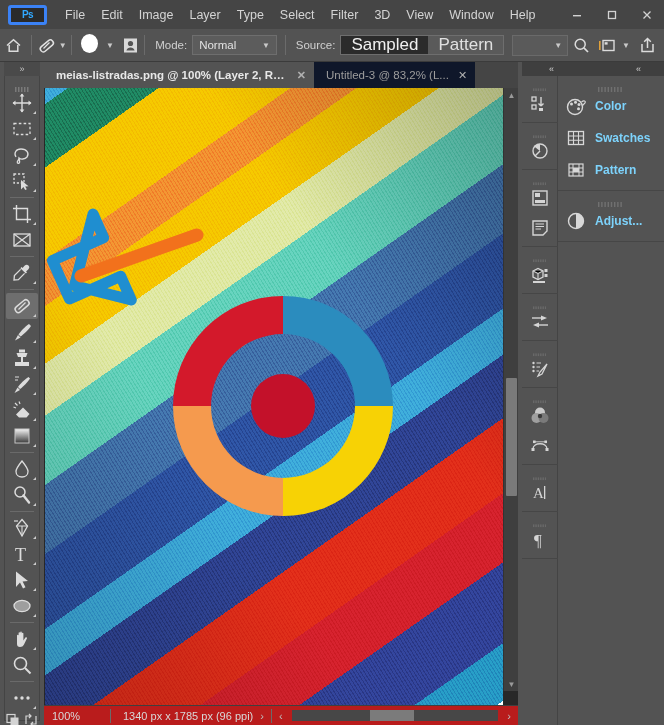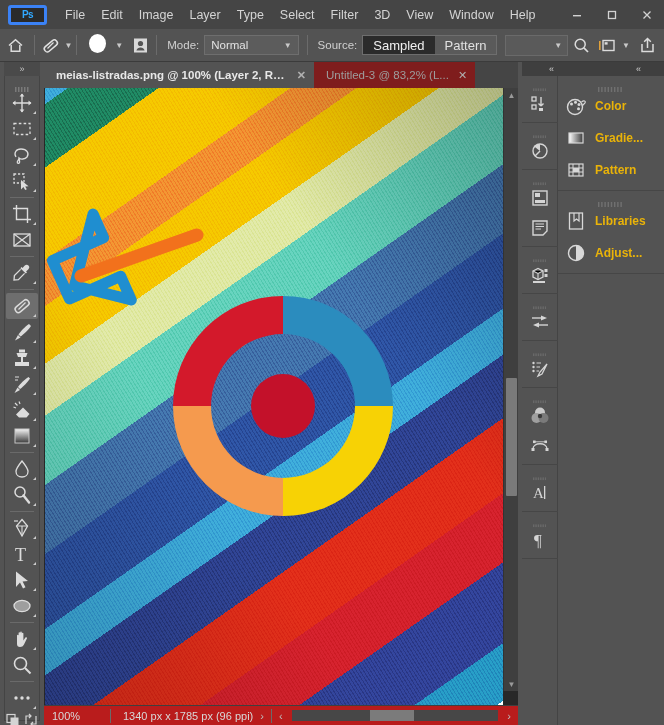--- a/index.html
+++ b/index.html
@@ -61,21 +61,21 @@
   .ob-label { color: #d0d0d0; font-size: 11.5px; margin: 0 5px 0 6px; }
   .ob-select {
     width: 105px; height: 20px; background: #5c5c5c; border: 1px solid #6e6e6e;
     color: #e2e2e2; font-size: 11.5px; display: flex; align-items: center;
     padding-left: 6px; position: relative;
   }
   .ob-select .caret { position: absolute; right: 6px; font-size: 8px; }
   .seg-group { display: flex; border: 1px solid #6e6e6e; height: 20px; }
   .seg {
     padding: 0 10px; height: 18px; display:flex; align-items:center;
-    color: #e0e0e0; font-size: 13px; background: #5a5a5a;
+    color: #e0e0e0; font-size: 17px; background: #5a5a5a;
   }
   .seg.active { background: #2b2b2b; color: #f0f0f0; }
   .ob-empty-field {
     width: 70px; height: 21px; background: #5a5a5a; border: 1px solid #6a6a6a;
     position: relative; margin-left: 8px;
   }
   .ob-empty-field .caret { position:absolute; right:5px; top:5px; }
   .ob-right { margin-left: auto; display: flex; align-items: center; padding-right: 4px; }
   .ob-icon-btn { width: 26px; height: 26px; display:flex; align-items:center; justify-content:center; }
 
@@ -105,21 +105,21 @@
     position: absolute; left: 44px; top: 62px; width: 474px; height: 26px;
     background: #454545; display: flex; align-items: flex-end;
   }
   .collapse-left {
     position: absolute; left: 4px; top: 62px; width: 36px; height: 14px;
     display:flex; align-items:center; justify-content:center;
     color: #c6c6c6; font-size: 9px; background: #4a4a4a; z-index: 5;
   }
   .tab {
     height: 26px; display: flex; align-items: center; padding: 0 8px 0 12px;
-    font-size: 11.5px; color: #9d9d9d; background: #7f1d1d; max-width: 270px;
+    font-size: 11.5px; color: #9d9d9d; background: #0f172a; max-width: 270px;
   }
   .tab.active { background: #535353; color: #e8e8e8; font-weight: bold; }
   .tab .tclose { margin-left: 9px; font-size: 11px; color: #b0b0b0; }
   .tab-label { overflow: hidden; white-space: nowrap; text-overflow: ellipsis; }
 
   
   .canvas-wrap {
     position: absolute; left: 44px; top: 88px; width: 474px; height: 617px;
     background: #282828; overflow: hidden;
   }
@@ -206,21 +206,21 @@
     width: 34px; height: 30px; display:flex; align-items:center; justify-content:center;
   }
   .dock-panels {
     position: absolute; left: 558px; top: 76px; width: 106px; height: 649px;
     background: #535353;
   }
   .pgroup { border-bottom: 1px solid #464646; padding-bottom: 4px; }
   .pgrip { width: 26px; height: 8px; margin: 4px auto 2px auto; opacity: .5; }
   .prow { height: 32px; display: flex; align-items: center; padding-left: 7px; }
   .prow .picon { width: 22px; height: 22px; display:flex; align-items:center; justify-content:center; margin-right: 8px; }
-  .prow .plabel { color: #eab308; font-size: 12px; font-weight: bold; white-space: nowrap; }
+  .prow .plabel { color: #7dd3fc; font-size: 12px; font-weight: bold; white-space: nowrap; }
 </style>
 </head>
 <body>
 
 <div class="app">
 
   <div class="menubar">
     <div class="ps-logo">Ps</div>
     <div id="menu-items" style="display:flex;align-items:flex-start;">
         <div class="menu-item">File</div>
@@ -799,30 +799,25 @@
                 <circle cx="13.5" cy="12.8" r="1.5"></circle>
               </g>
             <path d="M16.5 6 C19 4 21 5 20 7 L17.5 9.5" fill="none" stroke="#d8d8d8" stroke-width="1.2"></path>
           </svg>
         </span>
         <span class="plabel">Color</span>
       </div>
       <div class="prow">
         <span class="picon">
           <svg width="20" height="20" viewBox="0 0 20 20">
-            <defs>
-                <linearGradient id="gr1" x1="0" x2="1">
-                  <stop offset="0" stop-color="#ffffff"></stop>
-                  <stop offset="1" stop-color="#3a3a3a"></stop>
-                </linearGradient>
-              </defs>
-            <rect x="3" y="5" width="14" height="10" fill="url(#gr1)" stroke="#d8d8d8" stroke-width="1.2"></rect>
+            <rect x="2.5" y="3.5" width="15" height="13" fill="none" stroke="#d8d8d8" stroke-width="1.3"></rect>
+            <path d="M7.5 3.5 V16.5 M12.5 3.5 V16.5 M2.5 8 H17.5 M2.5 12.2 H17.5" stroke="#d8d8d8" stroke-width="1.1"></path>
           </svg>
         </span>
-        <span class="plabel">Gradie...</span>
+        <span class="plabel">Swatches</span>
       </div>
       <div class="prow">
         <span class="picon">
           <svg width="20" height="20" viewBox="0 0 20 20">
             <rect x="3" y="4" width="14" height="12" fill="none" stroke="#d8d8d8" stroke-width="1.2"></rect>
             <path d="M7 4 V16 M13 4 V16 M3 8 H17 M3 12 H17" stroke="#d8d8d8" stroke-width="1"></path>
             <rect x="7" y="8" width="6" height="4" fill="#d8d8d8"></rect>
           </svg>
         </span>
         <span class="plabel">Pattern</span>
@@ -835,29 +830,20 @@
             <rect x="3.2" y="1" width="1.4" height="5" fill="#8e8e8e"></rect>
             <rect x="6.4" y="1" width="1.4" height="5" fill="#8e8e8e"></rect>
             <rect x="9.600000000000001" y="1" width="1.4" height="5" fill="#8e8e8e"></rect>
             <rect x="12.8" y="1" width="1.4" height="5" fill="#8e8e8e"></rect>
             <rect x="16" y="1" width="1.4" height="5" fill="#8e8e8e"></rect>
             <rect x="19.200000000000003" y="1" width="1.4" height="5" fill="#8e8e8e"></rect>
             <rect x="22.400000000000002" y="1" width="1.4" height="5" fill="#8e8e8e"></rect>
           </svg></div>
       <div class="prow">
         <span class="picon">
-          <svg width="20" height="22" viewBox="0 0 20 22">
-            <rect x="3.5" y="3" width="13" height="16" fill="none" stroke="#d8d8d8" stroke-width="1.3"></rect>
-            <path d="M8 3 L8 11 L10.5 9 L13 11 L13 3" fill="none" stroke="#d8d8d8" stroke-width="1.2"></path>
-          </svg>
-        </span>
-        <span class="plabel">Libraries</span>
-      </div>
-      <div class="prow">
-        <span class="picon">
           <svg width="20" height="20" viewBox="0 0 20 20">
             <circle cx="10" cy="10" r="7.5" fill="none" stroke="#d8d8d8" stroke-width="1.4"></circle>
             <path d="M10 2.5 A7.5 7.5 0 0 1 10 17.5 Z" fill="#d8d8d8"></path>
           </svg>
         </span>
         <span class="plabel">Adjust...</span>
       </div>
     </div>
 
   </div>

